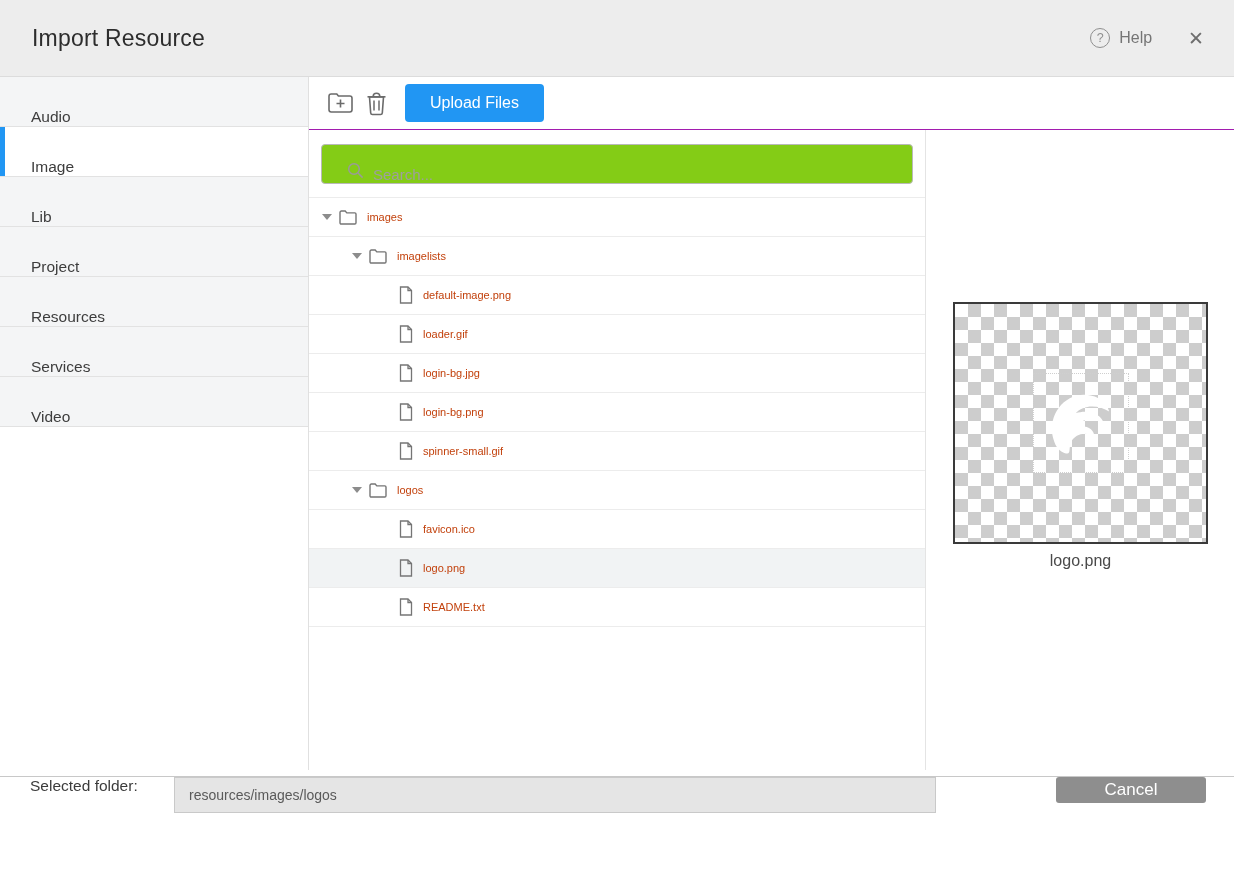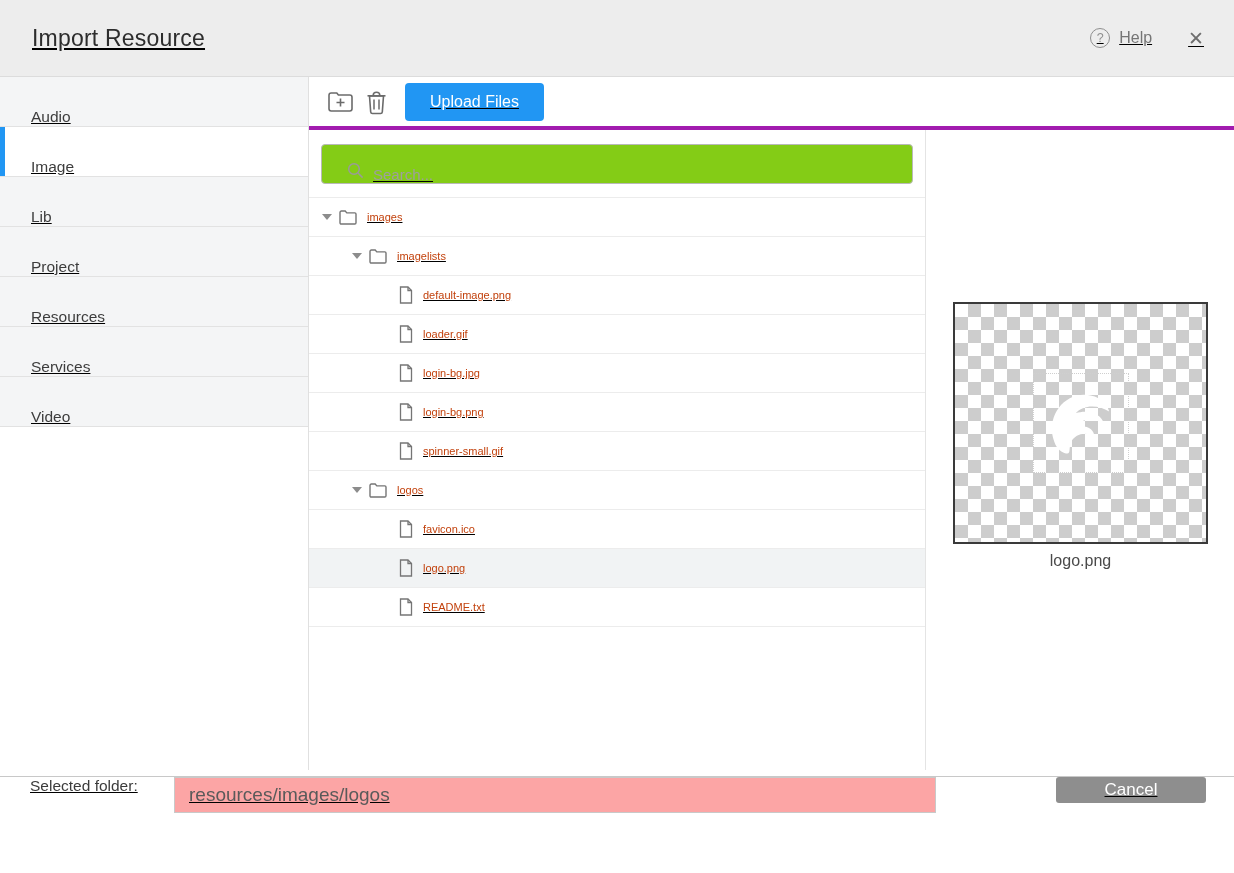--- a/index.html
+++ b/index.html
@@ -5,21 +5,21 @@
   :root{
     --accent:#2196f3;
     --header_bg:#ededed;
     --cancel_bg:#8e8e8e;
     --checker:#cdcdcd;
     --selected_row_bg:#f1f3f4;
   }
   *{box-sizing:border-box;margin:0;padding:0;}
   html,body{width:1234px;height:873px;}
   body{font-family:"Liberation Sans", sans-serif;background:#fff;overflow:hidden;}
-  .dialog{width:1234px;height:873px;display:flex;flex-direction:column;background:#fff;text-decoration:underline;}
+  .dialog{width:1234px;height:873px;display:flex;flex-direction:column;background:#fff;}
 
   
   .titlebar{height:77px;flex:0 0 77px;background:var(--header_bg);display:flex;align-items:center;
     padding:0 30px 0 32px;border-bottom:1px solid #dcdcdc;}
   .title{font-size:23px;color:#2d2d2d;letter-spacing:.2px;}
   .titlebar .grow{flex:1;}
   .help{display:flex;align-items:center;gap:9px;color:#757575;font-size:16px;cursor:pointer;margin-right:36px;}
   .help-circle{width:20px;height:20px;border:1.6px solid #8f8f8f;border-radius:50%;display:flex;
     align-items:center;justify-content:center;font-size:12.5px;color:#8f8f8f;line-height:1;}
   .close-btn{font-size:19px;color:#6e6e6e;cursor:pointer;background:none;border:none;line-height:1;}
@@ -30,21 +30,21 @@
   
   .sidebar{width:309px;flex:0 0 309px;border-right:1px solid #e0e0e0;background:#fff;}
   .side-item{height:50px;display:flex;align-items:flex-end;padding-left:31px;background:#f4f5f6;
     border-bottom:1px solid #e2e2e2;font-size:15.5px;color:#3d3d3d;position:relative;cursor:pointer;}
   .side-item.selected{background:#fff;}
   .side-item.selected::before{content:'';position:absolute;left:0;top:0;bottom:0;width:5px;background:var(--accent);}
 
   
   .right-col{flex:1;display:flex;flex-direction:column;min-width:0;}
   .toolbar{height:53px;flex:0 0 53px;display:flex;align-items:center;padding:0 12px;
-    border-bottom:4px solid #a21caf;background:#fff;}
+    border-bottom:1px solid #a21caf;background:#fff;}
   .icon-btn{background:none;border:none;padding:2px 6px;cursor:pointer;display:flex;align-items:center;}
   .upload-btn{margin-left:12px;height:38px;padding:0 25px;background:var(--accent);color:#fff;border:none;
     border-radius:4px;font-size:16px;font-weight:500;font-family:"Liberation Sans",sans-serif;cursor:pointer;}
 
   .lower{flex:1;display:flex;min-height:0;}
   .tree-panel{width:617px;flex:0 0 617px;border-right:1px solid #e4e4e4;display:flex;flex-direction:column;}
   .search-wrap{flex:0 0 68px;padding:14px 12px 0;border-bottom:1px solid #ececec;}
   .search-box{height:40px;border:1px solid #b9b9b9;border-radius:4px;display:flex;align-items:flex-end;
     padding:0 25px;gap:9px;background:#84cc16;}
   .search-box input{flex:1;border:none;outline:none;font-size:15px;color:#555;background:transparent;
@@ -70,22 +70,22 @@
     background-position:0 0,13px 13px;background-size:26px 26px;}
   .dotted{position:absolute;left:50%;top:50%;transform:translate(-50%,-50%);width:96px;height:100px;
     border:1px dotted #cfcfcf;display:flex;align-items:center;justify-content:center;}
   .preview-caption{position:absolute;left:27px;top:422px;width:255px;text-align:center;
     font-size:16px;color:#4a4a4a;}
 
   
   .footer{height:97px;flex:0 0 97px;border-top:1px solid #c8c8c8;display:flex;align-items:flex-start;
     padding:0 28px 0 30px;background:#fff;margin-top:6px;}
   .footer-label{width:144px;flex:0 0 144px;font-size:15.5px;color:#3b3b3b;}
-  .path-input{width:762px;height:36px;background:#fca5a5;border:1px solid #c9c9c9;padding:0 14px;
-    font-size:19px;color:#5a5a5a;font-family:"Liberation Sans",sans-serif;outline:none;}
+  .path-input{width:762px;height:36px;background:#e5e5e5;border:1px solid #c9c9c9;padding:0 14px;
+    font-size:14px;color:#5a5a5a;font-family:"Liberation Sans",sans-serif;outline:none;}
   .cancel-btn{margin-left:auto;width:150px;height:26px;background:var(--cancel_bg);color:#fff;border:none;
     border-radius:3px;font-size:17px;font-family:"Liberation Sans",sans-serif;cursor:pointer;}
 </style>
 </head>
 <body>
 
 <div class="dialog">
 
   <div class="titlebar">
     <div class="title">Import Resource</div>

